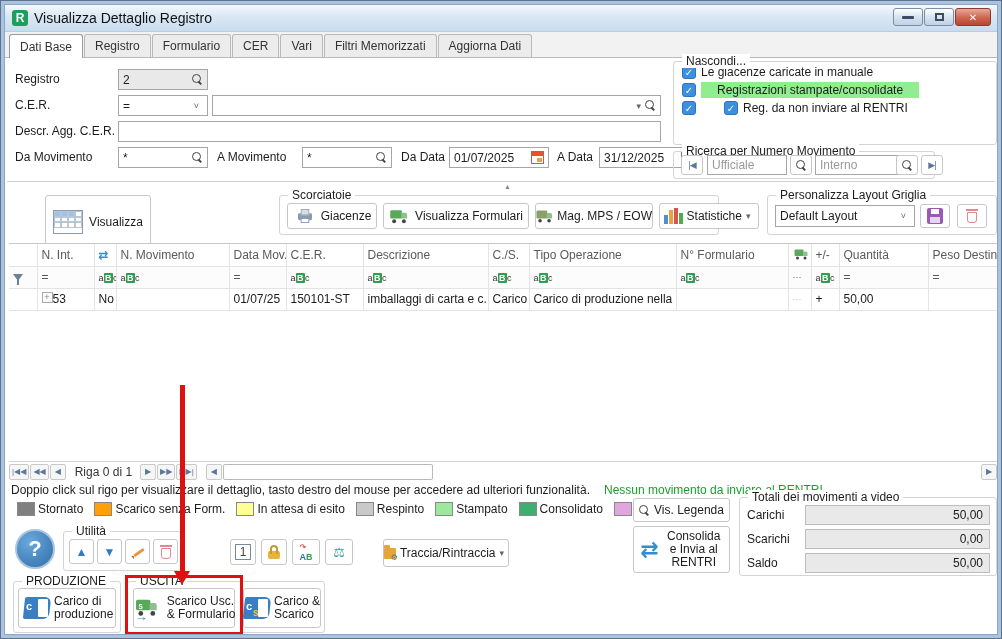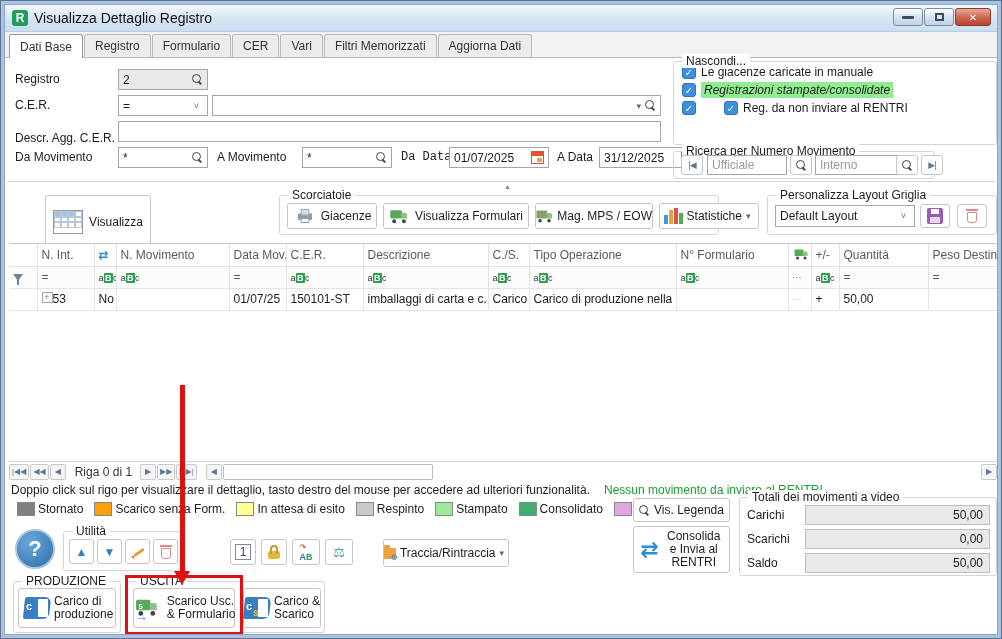--- a/index.html
+++ b/index.html
@@ -37,21 +37,21 @@
   .cal::before { content:""; position:absolute; top:0; left:0; right:0; height:4px; background:#e8512e; }
   .cal::after { content:""; position:absolute; bottom:1px; right:1px; width:5px; height:4px; background:#f0a23c; }
 
   
   .grp { position:absolute; border:1px solid #d4d4d4; border-radius:3px; }
   .grp-title { position:absolute; top:-8px; left:8px; background:#fff; padding:0 4px; color:#1c1c1c; white-space:nowrap; }
 
   
   .cbrow { display:flex; align-items:center; gap:5px; margin:3px 0 3px 8px; }
   .cb { width:14px; height:14px; background:#3d8fe0; border:1px solid #2f73b8; border-radius:3px; color:#fff; font-size:10px; line-height:13px; text-align:center; flex:0 0 auto; }
-  .hl { background:#90ee90; padding:1px 3px;font-style:italic; }
+  .hl { background:#90ee90; padding:1px 16px; }
 
   
   .btn { position:absolute; border:1px solid #c6c6c6; border-radius:3px; background:#fff; display:flex; align-items:center; justify-content:center; gap:6px; color:#1c1c1c; cursor:default; white-space:nowrap; }
   .btn.small { gap:4px; }
 
   
   .grid-ico { width:30px; height:24px; border:1px solid #8a9ab0; background:#fff; display:grid; grid-template-columns:repeat(4,1fr); grid-template-rows:repeat(4,1fr); }
   .grid-ico i { border:0.5px solid #b9c6d6; } .grid-ico i.b { background:#9fc2e8; }
   .printer { width:24px; height:20px; position:relative; }
   .printer::before { content:""; position:absolute; left:2px; right:2px; top:6px; bottom:4px; background:#8e9aa8; border-radius:2px; }
@@ -171,36 +171,36 @@
   <div class="inp" style="left:113px; top:90px; width:90px;">
     <span class="grow">=</span>
         <span class="chev">˅</span>
   </div>
   <div class="inp" style="left:207px; top:90px; width:449px;">
     <span class="grow"></span>
         <span class="chev">▾</span>
         <span class="mag"></span>
   </div>
 
-  <span class="lbl" style="left:10px; top:123px;">Descr. Agg. C.E.R.</span>
+  <span class="lbl" style="left:10px; top:116px;">Descr. Agg. C.E.R.</span>
   <div class="inp" style="left:113px; top:116px; width:543px;">
     <span class="grow"></span>
   </div>
 
   <span class="lbl" style="left:10px; top:142px;">Da Movimento</span>
   <div class="inp" style="left:113px; top:142px; width:90px;">
     <span class="grow">*</span>
         <span class="mag"></span>
   </div>
   <span class="lbl" style="left:212px; top:142px;">A Movimento</span>
   <div class="inp" style="left:297px; top:142px; width:90px;">
     <span class="grow">*</span>
         <span class="mag"></span>
   </div>
-  <span class="lbl" style="left:396px; top:142px;font-family:Liberation Mono, monospace;">Da Data</span>
+  <span class="lbl" style="left:396px; top:142px;">Da Data</span>
   <div class="inp" style="left:444px; top:142px; width:100px;">
     <span class="grow">01/07/2025</span>
         <span class="cal"></span>
   </div>
   <span class="lbl" style="left:552px; top:142px;">A Data</span>
   <div class="inp" style="left:594px; top:142px; width:100px;">
     <span class="grow">31/12/2025</span>
         <span class="cal"></span>
   </div>
 

